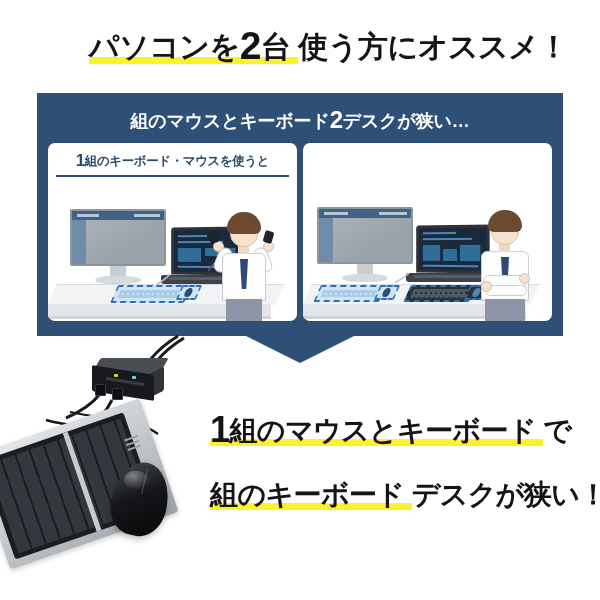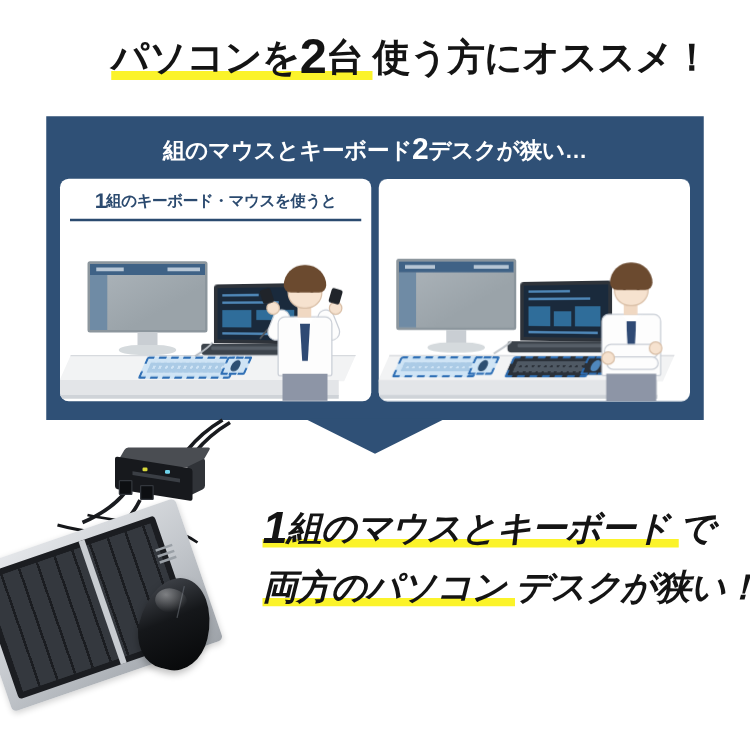--- a/index.html
+++ b/index.html
@@ -388,22 +388,21 @@
     left: 210px;
     top: 398px;
     width: 390px;
   }
   .bl {
     white-space: nowrap;
     font-size: 28px;
     font-weight: bold;
     color: #141414;
     letter-spacing: -0.6px;
-    line-height: 47px;
-    font-style: italic;
+    line-height: 64px;
   }
   .bl .hl-mark {
     background: linear-gradient(to top, #fbf32a 0px, #fbf32a 7px, rgba(0,0,0,0) 7px);
   }
   .bl .big-num {
     font-size: 36px;
     vertical-align: -2px;
   }
 
   
@@ -697,21 +696,21 @@
   </div>
 
   <div class="bottom-copy">
     <div class="bl">
       <span class="hl-mark">
         <span class="big-num">1</span><span>組のマウスとキーボード</span>
       </span><span>で</span>
     </div>
     <div class="bl">
       <span class="hl-mark">
-        <span>両方のパソコン</span>
+        <span>組のキーボード</span>
       </span><span>デスクが狭い！</span>
     </div>
   </div>
 
   <div class="kbphoto">
     <svg class="photo-cable" width="230" height="70">
       <path d="M60,-4 C96,6 130,2 152,24" stroke="#15171a" stroke-width="2.4" fill="none"></path>
       <path d="M152,24 C168,40 176,50 178,62" stroke="#15171a" stroke-width="2.4" fill="none"></path>
       <path d="M84,-12 C120,-4 150,-6 172,10" stroke="#15171a" stroke-width="2.2" fill="none"></path>
     </svg>

